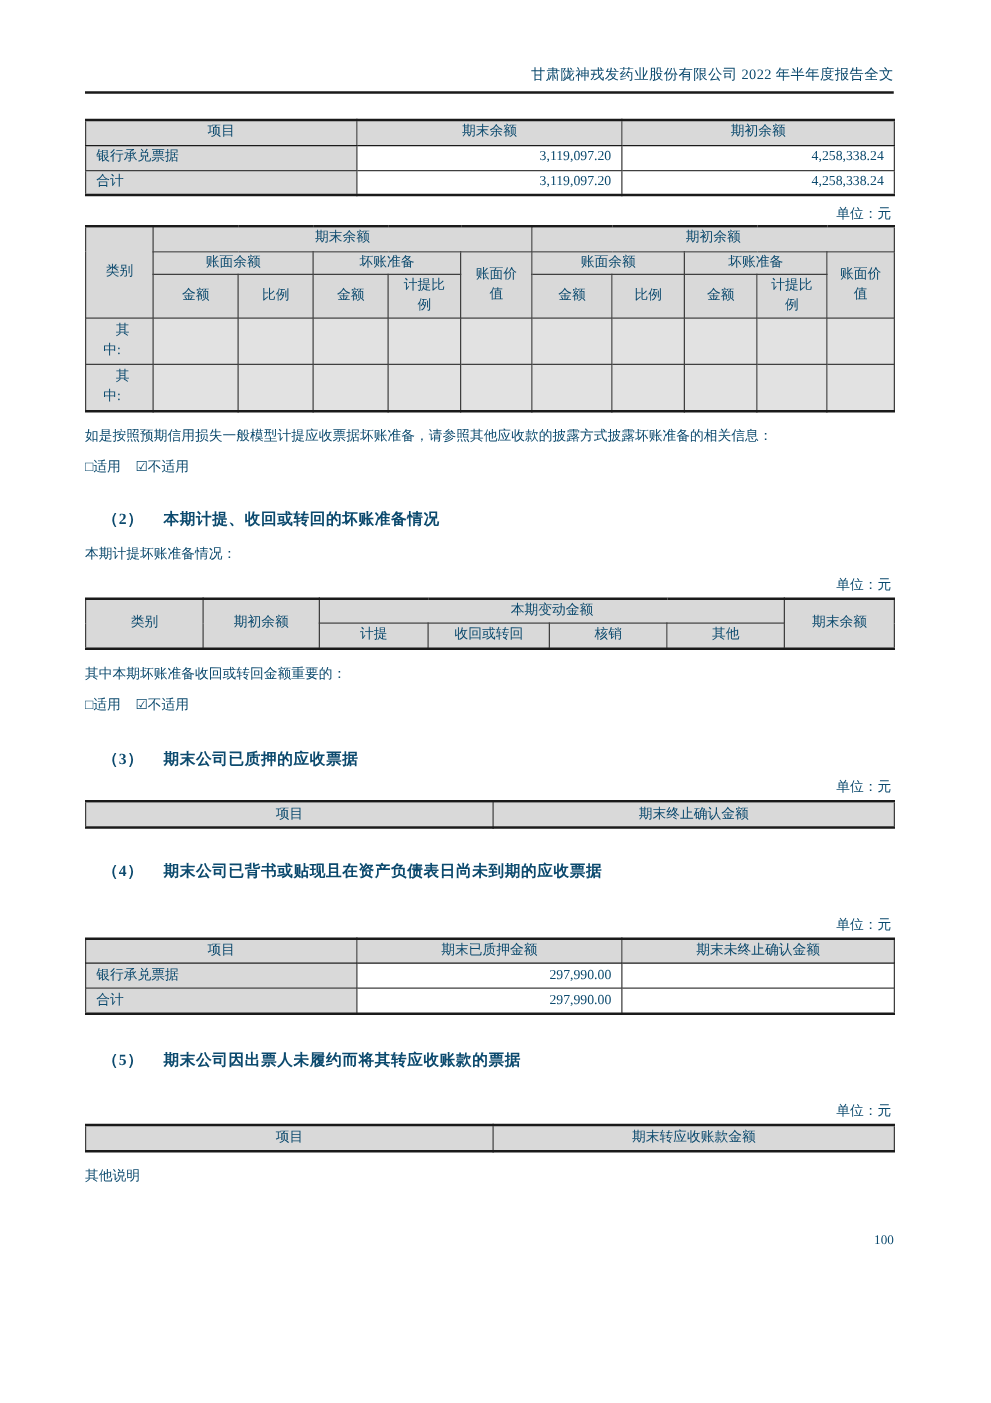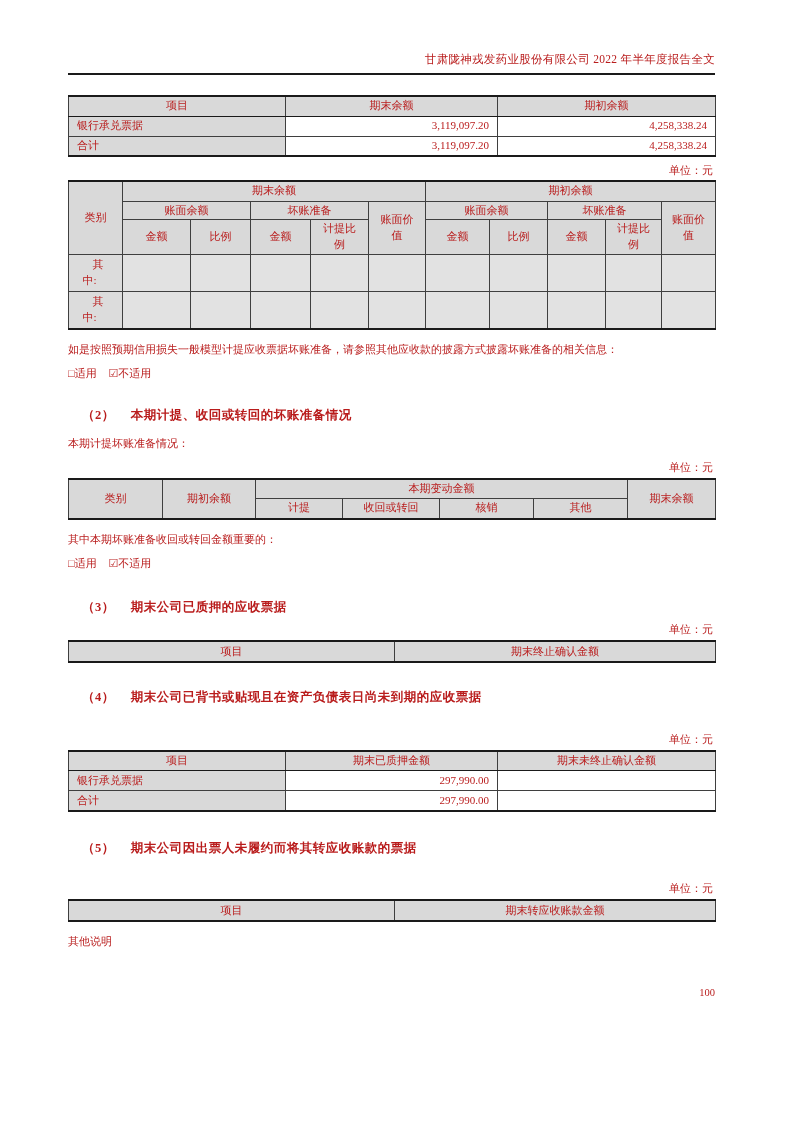--- a/index.html
+++ b/index.html
@@ -1,18 +1,18 @@
 <!DOCTYPE html>
 <html><head>
 <meta charset="utf-8">
 <style>
   html,body { margin:0; padding:0; background:#888; }
   .page {
     width:793px; height:1122px; background:#ffffff; margin:0 auto;
-    font-family:"Liberation Serif","DejaVu Serif",serif; color:#b91c1c;
+    font-family:"Liberation Serif","DejaVu Serif",serif; color:#0c4a6e;
     position:relative; box-sizing:border-box; padding:52px 78px 0 68px;
     overflow:hidden;
   }
   .doc-header {
     text-align:right; font-size:11.5px; letter-spacing:0.3px;
     padding-bottom:6px; border-bottom:2px solid #1a1a1a;
   }
   table { border-collapse:collapse; table-layout:fixed; width:647px; }
   th, td {
     border:1px solid #3f3f3f; font-size:11px; font-weight:normal;

